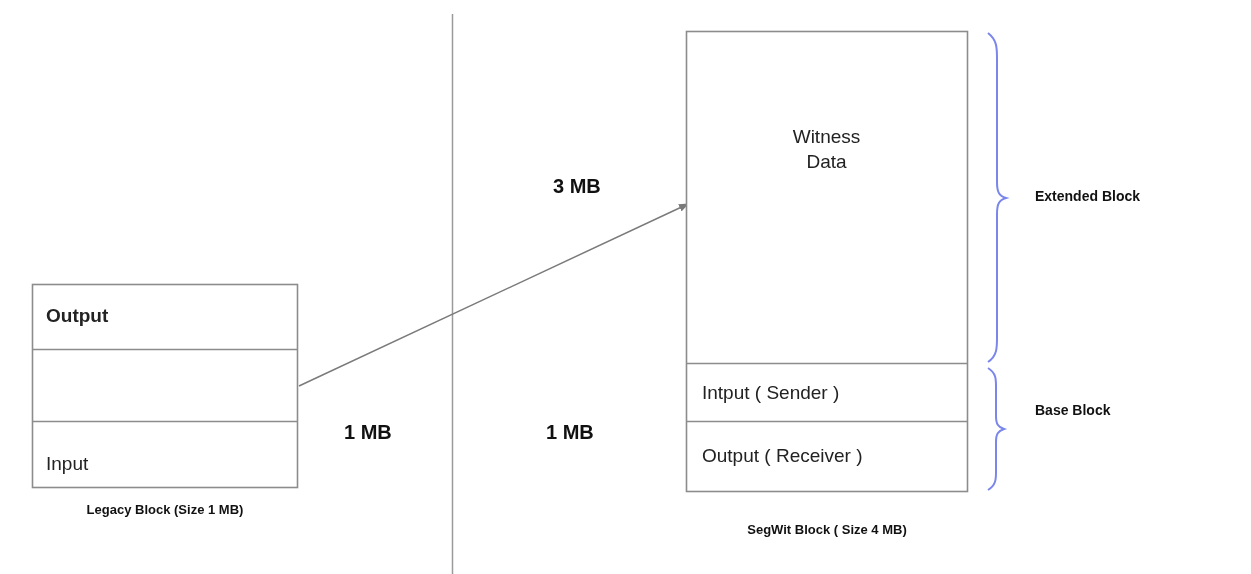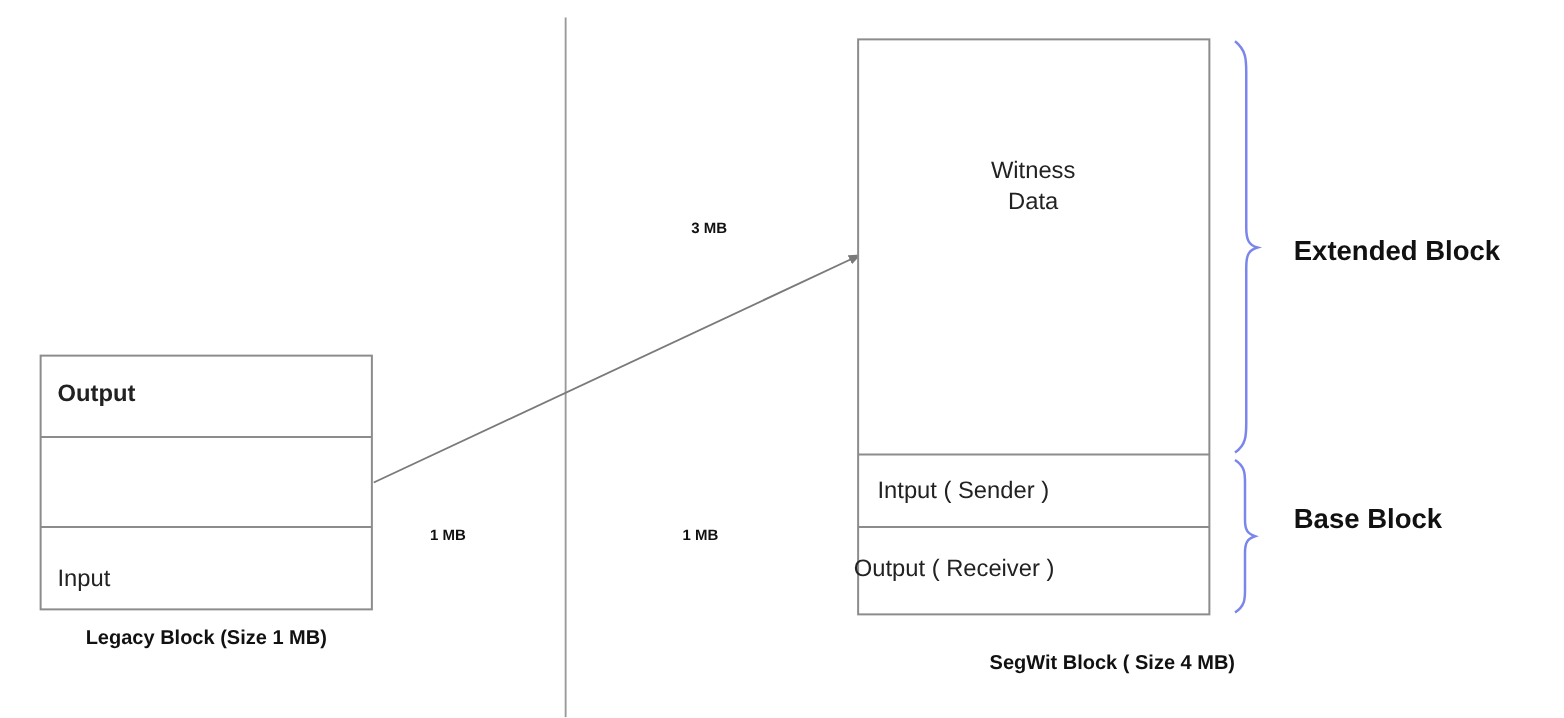--- a/index.html
+++ b/index.html
@@ -33,37 +33,37 @@
     position: absolute;
     color: #222222;
     font-size: 19px;
     line-height: 25px;
     white-space: pre;
   }
 
   .mb-label {
     position: absolute;
     font-weight: bold;
-    font-size: 12px;
+    font-size: 20px;
     color: #111111;
     white-space: pre;
   }
 
   .brace-label {
     position: absolute;
     font-weight: bold;
-    font-size: 22px;
+    font-size: 14px;
     color: #111111;
     white-space: pre;
   }
 
   .caption {
     position: absolute;
     font-weight: bold;
-    font-size: 16px;
+    font-size: 13px;
     color: #111111;
     white-space: pre;
     text-align: center;
   }
 </style>
 </head>
 <body>
 
 <div id="canvas">
 
@@ -118,21 +118,21 @@
 
   <div class="mb-label" style="left:546px; top:421px;">1 MB</div>
 
   <div class="mb-label" style="left:553px; top:175px;">3 MB</div>
 
   <div class="block-cell-label center" style="left:686px; top:124px; width:281px; text-align:center;">Witness
 Data</div>
 
   <div class="block-cell-label" style="left:702px; top:380px;">Intput ( Sender )</div>
 
-  <div class="block-cell-label" style="left:683px; top:443px;">Output ( Receiver )</div>
+  <div class="block-cell-label" style="left:702px; top:443px;">Output ( Receiver )</div>
 
-  <div class="caption" style="left:666px; top:522px; width:322px;text-align:right;">SegWit Block ( Size 4 MB)</div>
+  <div class="caption" style="left:666px; top:522px; width:322px;">SegWit Block ( Size 4 MB)</div>
 
   <div class="brace-label" style="left:1035px; top:188px;">Extended Block</div>
 
   <div class="brace-label" style="left:1035px; top:402px;">Base Block</div>
 
 </div>
 
 </body></html>

